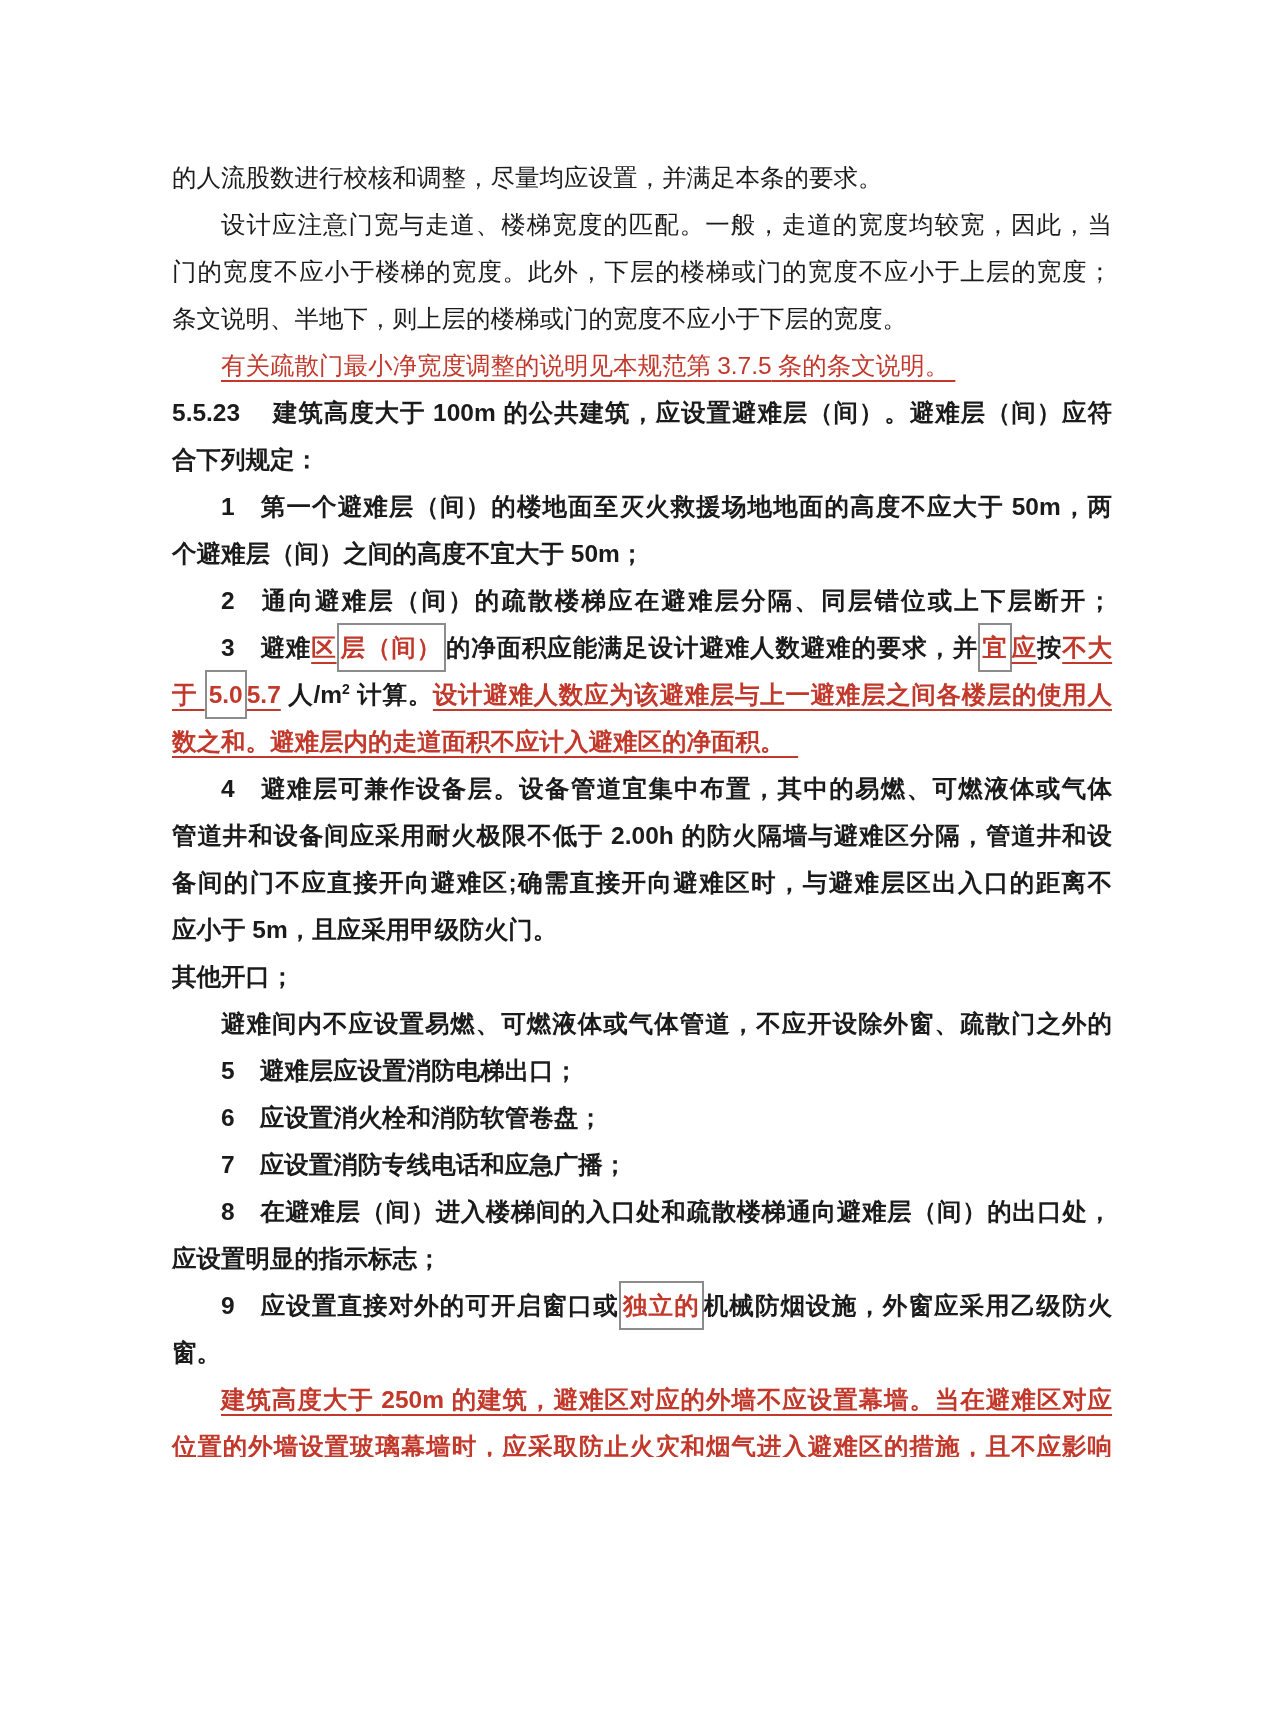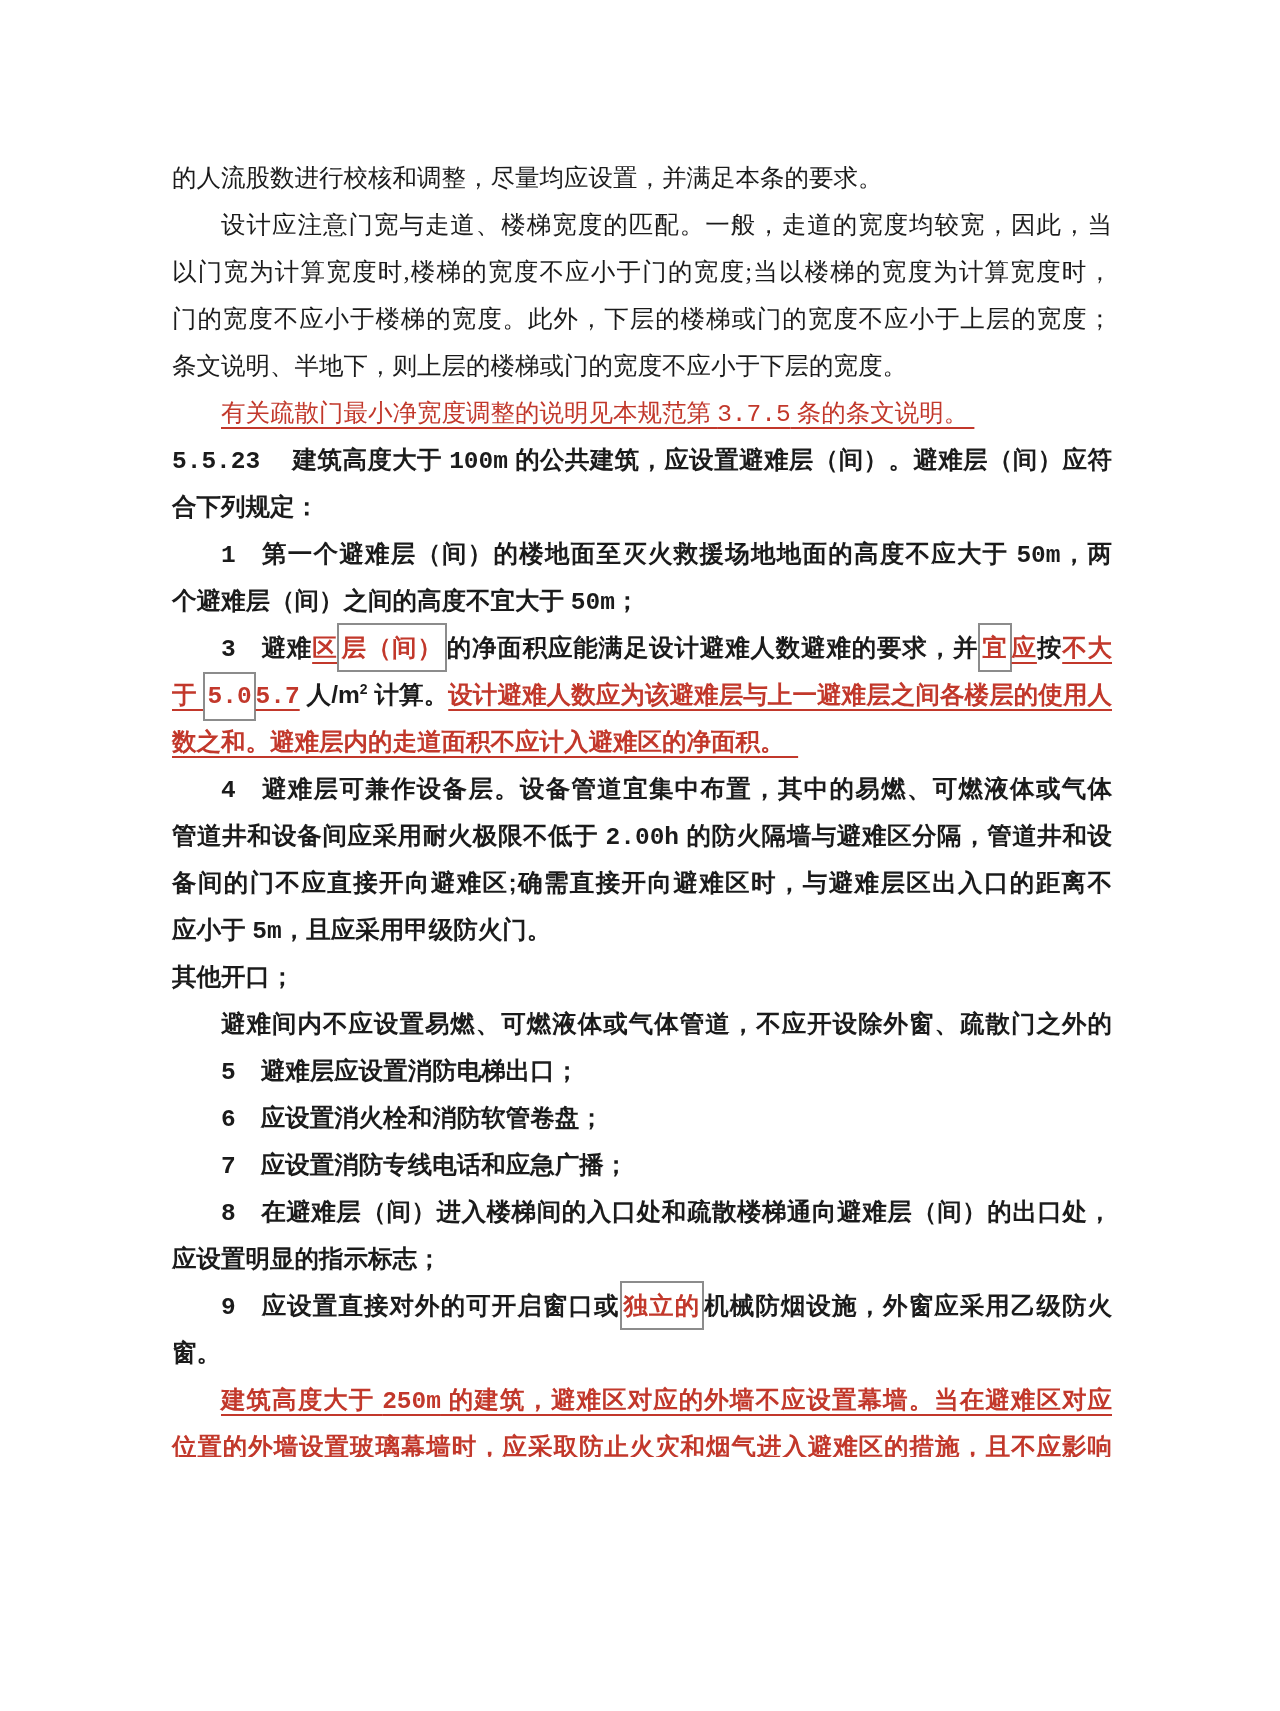--- a/index.html
+++ b/index.html
@@ -21,21 +21,21 @@
     line-height:47px;
     height:47px;
     color:#1b1b1b;
     white-space:normal;
   }
   .line.song{font-family:"Liberation Serif","DejaVu Serif",serif;}
   .line.hei{font-family:"Liberation Sans","DejaVu Sans",sans-serif;font-weight:700;}
   .line.indent{text-indent:49px;}
   .line.justify{text-align:justify;text-align-last:justify;text-justify:distribute;}
   .seg{white-space:pre-wrap;}
-  .seg.lat{font-family:Liberation Mono, monospace;}
+  .seg.lat{font-family:Liberation Sans, sans-serif;}
   .line.hei .seg.lat{font-weight:700;margin-top:40px;}
   .seg.num{margin-right:25px;}
   .seg.clause{margin-right:32px;}
   .seg.ins{
     color:var(--red,#c2382b);
     text-decoration:underline;
     text-decoration-thickness:2px;
     text-underline-offset:6px;
     text-decoration-color:var(--red,#c2382b);
   }
@@ -55,28 +55,28 @@
     color:#222222;
   }
 </style>
 </head>
 <body>
 
 <div class="page">
   <div class="content">
       <div class="line song"><span class="seg">的人流股数进行校核和调整，尽量均应设置，并满足本条的要求。</span></div>
       <div class="line song indent justify"><span class="seg">设计应注意门宽与走道、楼梯宽度的匹配。一般，走道的宽度均较宽，因此，当</span></div>
-      <div class="line song justify"><span class="seg">以门宽为计算宽度时,楼梯的宽度不应小于门的宽度;当以楼梯的宽度为计算宽度时，</span></div>
       <div class="line song justify"><span class="seg">门的宽度不应小于楼梯的宽度。此外，下层的楼梯或门的宽度不应小于上层的宽度；</span></div>
       <div class="line song"><span class="seg">条文说明、半地下，则上层的楼梯或门的宽度不应小于下层的宽度。</span></div>
       <div class="line song indent"><span class="seg ins">有关疏散门最小净宽度调整的说明见本规范第 </span><span class="seg ins lat">3.7.5</span><span class="seg ins"> 条的条文说明。&nbsp;</span></div>
       <div class="line hei justify"><span class="seg lat clause">5.5.23</span><span class="seg">建筑高度大于 </span><span class="seg lat">100m</span><span class="seg"> 的公共建筑，应设置避难层（间）。避难层（间）应符</span></div>
       <div class="line hei"><span class="seg">合下列规定：</span></div>
       <div class="line hei indent justify"><span class="seg lat num">1</span><span class="seg">第一个避难层（间）的楼地面至灭火救援场地地面的高度不应大于 </span><span class="seg lat">50m</span><span class="seg">，两</span></div>
       <div class="line hei"><span class="seg">个避难层（间）之间的高度不宜大于 </span><span class="seg lat">50m</span><span class="seg">；</span></div>
+      <div class="line hei indent justify"><span class="seg lat num">2</span><span class="seg">通向避难层（间）的疏散楼梯应在避难层分隔、同层错位或上下层断开；</span></div>
       <div class="line hei indent justify"><span class="seg lat num">3</span><span class="seg">避难</span><span class="seg ins">区</span><span class="seg del">层（间）</span><span class="seg">的净面积应能满足设计避难人数避难的要求，并</span><span class="seg del">宜</span><span class="seg ins">应</span><span class="seg">按</span><span class="seg ins">不大</span></div>
       <div class="line hei justify"><span class="seg ins">于 </span><span class="seg del lat">5.0</span><span class="seg ins lat">5.7</span><span class="seg"> 人/m</span><span class="seg sup">2</span><span class="seg"> 计算。</span><span class="seg ins">设计避难人数应为该避难层与上一避难层之间各楼层的使用人</span></div>
       <div class="line hei"><span class="seg ins">数之和。避难层内的走道面积不应计入避难区的净面积。&nbsp;&nbsp;</span></div>
       <div class="line hei indent justify"><span class="seg lat num">4</span><span class="seg">避难层可兼作设备层。设备管道宜集中布置，其中的易燃、可燃液体或气体</span></div>
       <div class="line hei justify"><span class="seg">管道井和设备间应采用耐火极限不低于 </span><span class="seg lat">2.00h</span><span class="seg"> 的防火隔墙与避难区分隔，管道井和设</span></div>
       <div class="line hei justify"><span class="seg">备间的门不应直接开向避难区;确需直接开向避难区时，与避难层区出入口的距离不</span></div>
       <div class="line hei"><span class="seg">应小于 </span><span class="seg lat">5m</span><span class="seg">，且应采用甲级防火门。</span></div>
       <div class="line hei"><span class="seg">其他开口；</span></div>
       <div class="line hei indent justify"><span class="seg">避难间内不应设置易燃、可燃液体或气体管道，不应开设除外窗、疏散门之外的</span></div>
       <div class="line hei indent"><span class="seg lat num">5</span><span class="seg">避难层应设置消防电梯出口；</span></div>

